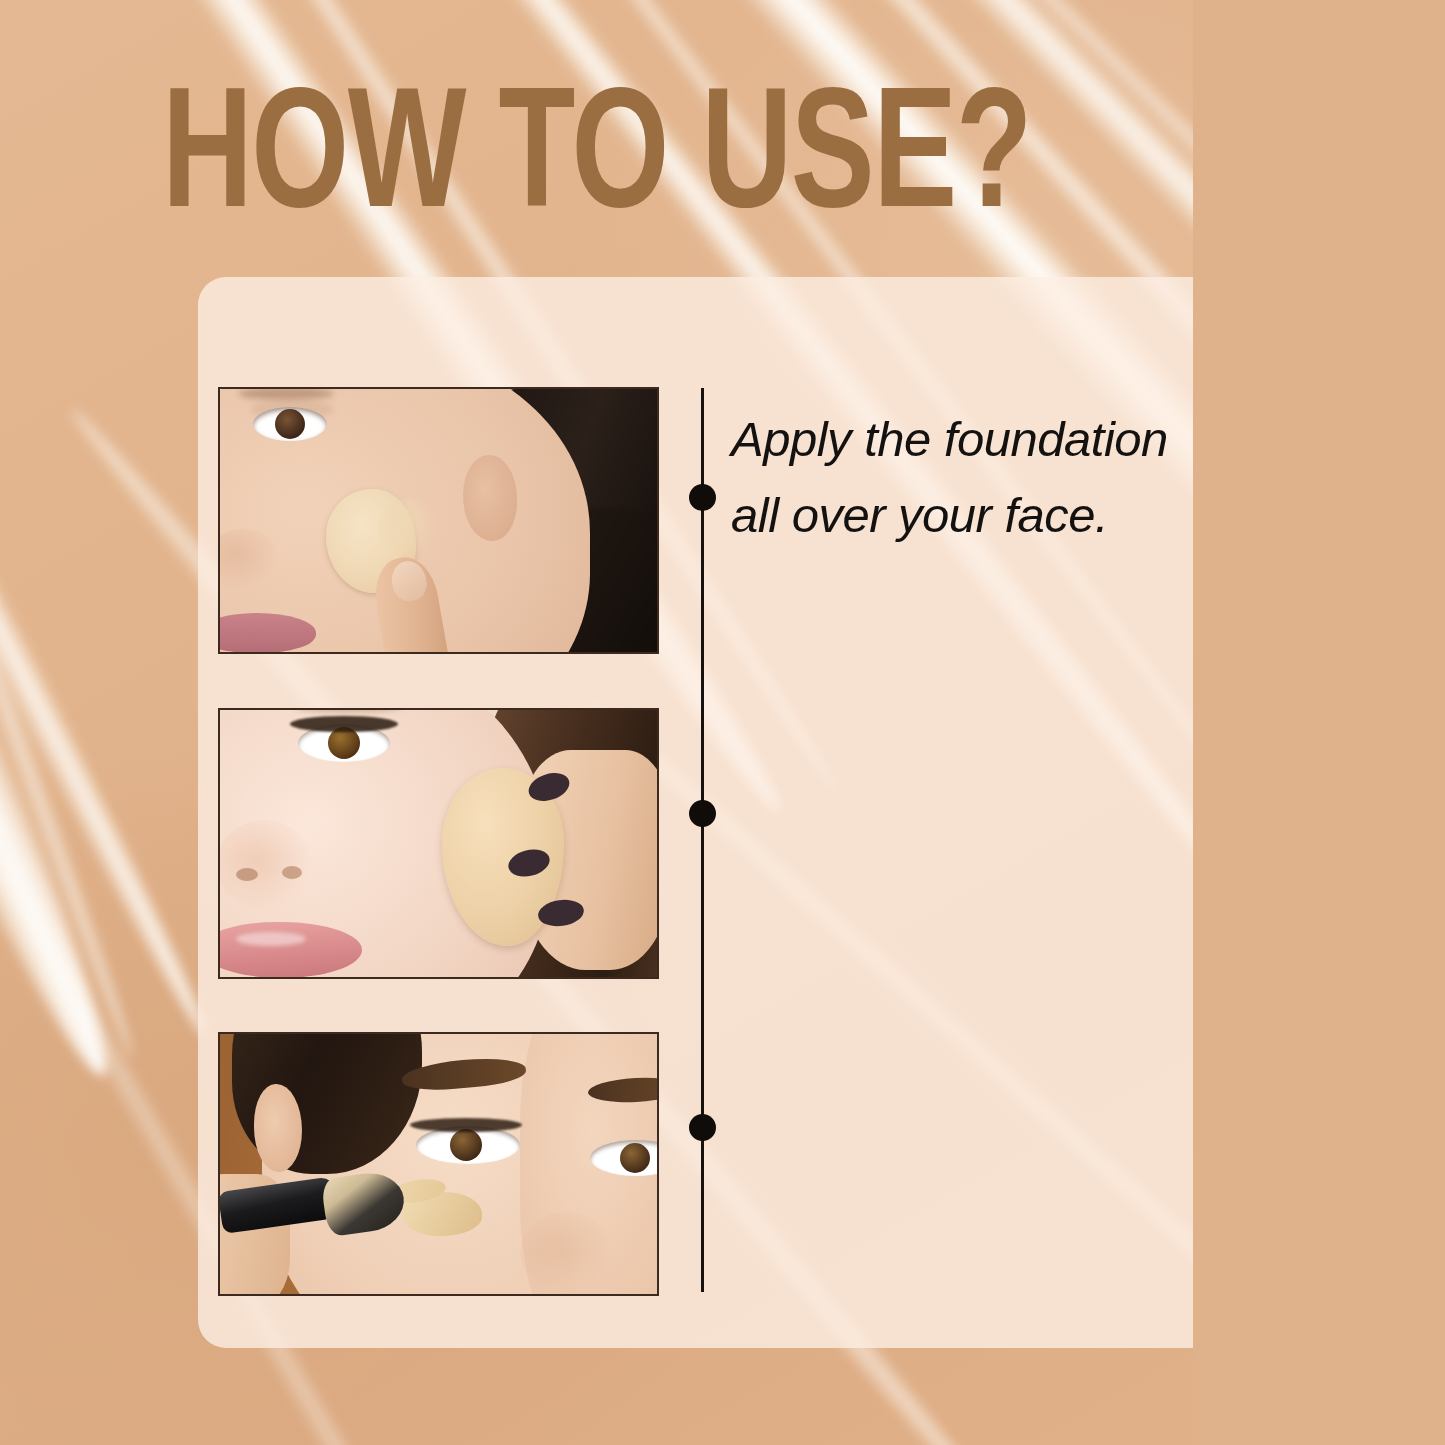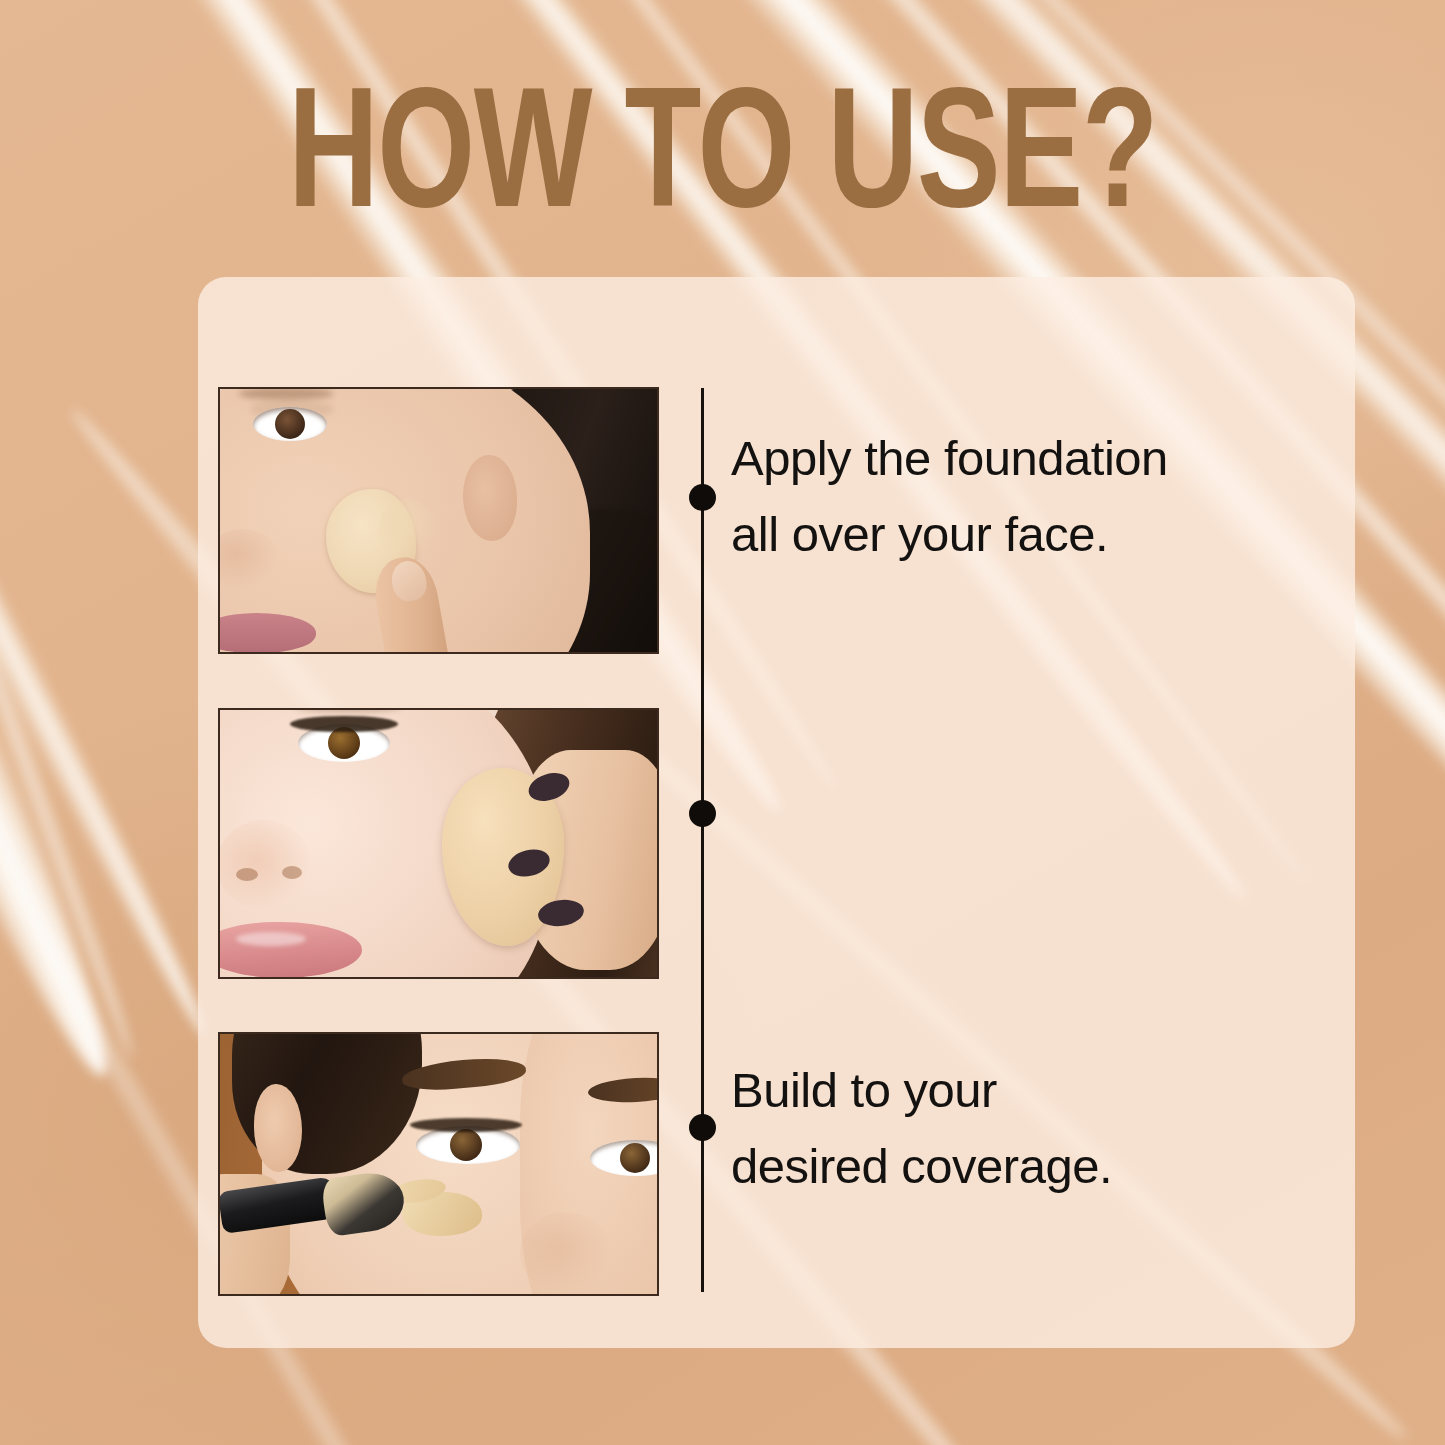--- a/index.html
+++ b/index.html
@@ -1,21 +1,21 @@
 <!DOCTYPE html>
 <html><head>
 <meta charset="utf-8">
 <style>
   html,body{margin:0;padding:0;}
   body{
     width:1445px;height:1445px;overflow:hidden;
     font-family:"Liberation Sans", sans-serif;
     background:#E0B28C;
   }
-  .canvas{position:relative;width:1445px;height:1445px;overflow:hidden;}
+  .canvas{position:relative;width:1193px;height:1445px;overflow:hidden;}
 
   
   .bg-base{
     position:absolute;inset:0;
     background:
       radial-gradient(ellipse 900px 700px at 18% 78%, #D9A87F 0%, rgba(217,168,127,0) 62%),
       radial-gradient(ellipse 800px 600px at 88% 18%, #E6BC98 0%, rgba(230,188,152,0) 60%),
       linear-gradient(150deg,#E4B892 0%,#E1B38C 42%,#DCAB83 75%,#E0B189 100%);
   }
   .streaks{position:absolute;inset:0;overflow:hidden;}
@@ -217,21 +217,21 @@
   .step-text{
     position:absolute;left:731px;
     font-family:"Liberation Sans", sans-serif;
     font-weight:400;
     font-size:49px;
     line-height:76px;
     letter-spacing:-.5px;
     color:#141210;
     white-space:pre-line;
   }
-  .t1{top:420px;width:600px;}
+  .t1{top:401px;width:600px;font-style:italic;}
   .t2{top:714px;width:640px;}
   .t3{top:1052px;width:560px;}
 </style>
 </head>
 <body>
 
 <div class="canvas">
 
   <div class="bg-base"></div>
   <div class="streaks">
@@ -324,16 +324,14 @@
       <div class="f3-swatch"></div>
       <div class="f3-swatch2"></div>
       <div class="f3-hand"></div>
       <div class="f3-brush-h"></div>
       <div class="f3-brush-b"></div>
     </div>
   </div>
 
   <div class="step-text t1">Apply the foundation
 all over your face.</div>
-  <div class="step-text t3">Build to your
-desired coverage.</div>
 
 </div>
 
 </body></html>

